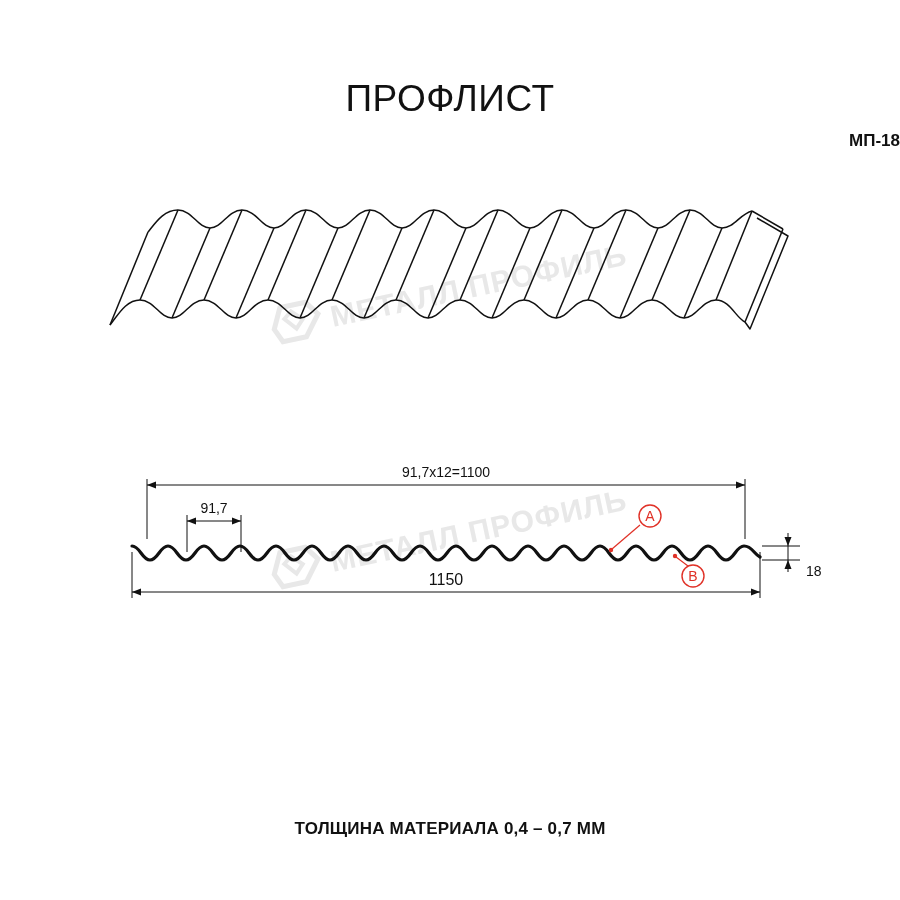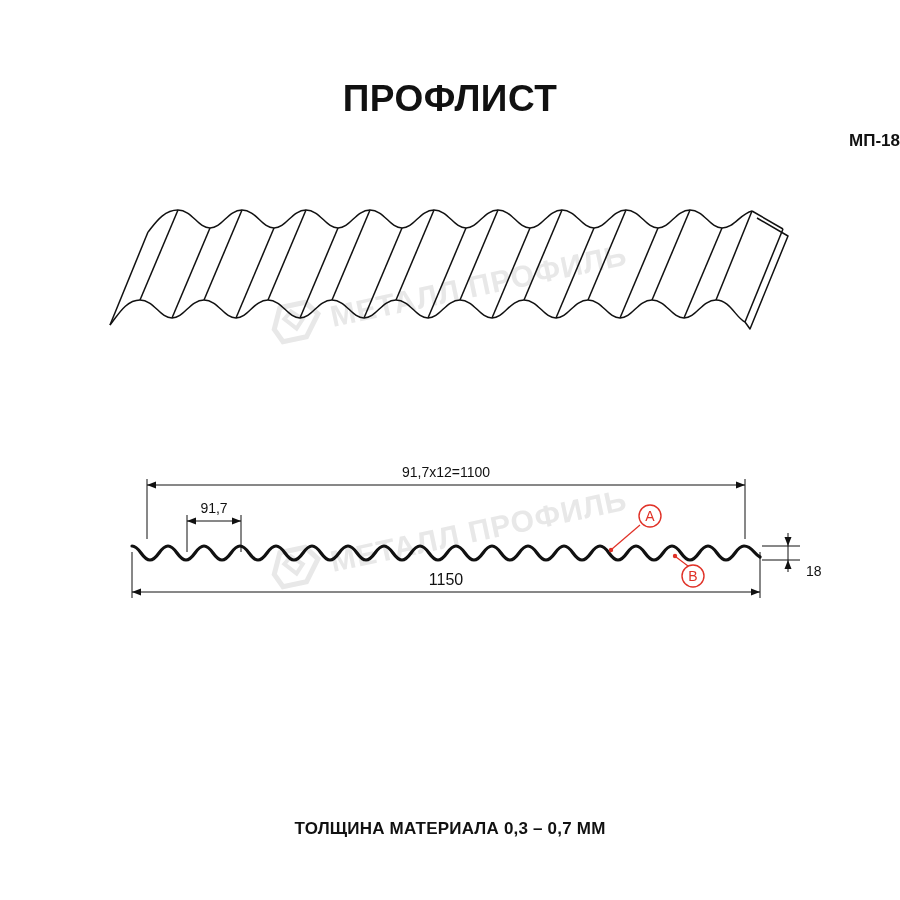--- a/index.html
+++ b/index.html
@@ -20,21 +20,21 @@
     width: 900px;
     height: 900px;
   }
   .title {
     position: absolute;
     top: 78px;
     left: 0;
     width: 900px;
     text-align: center;
     font-size: 37px;
-    font-weight: bold;
+    font-weight: normal;
     letter-spacing: 0.5px;
     color: #111;
   }
   .subtitle {
     position: absolute;
     top: 131px;
     left: 0;
     width: 900px;
     text-align: right;
     font-size: 17px;
@@ -261,15 +261,15 @@
 
     <g>
       <circle cx="693" cy="576" r="11" fill="none" stroke="#e03127" stroke-width="1.4"></circle>
       <text class="callout-label" x="693" y="581" text-anchor="middle">B</text>
       <path d="M688,566 L676,557" fill="none" stroke="#e03127" stroke-width="1.2"></path>
       <circle cx="675" cy="556" r="2.2" fill="#e03127"></circle>
     </g>
 
   </svg>
 
-  <div class="footer-note">ТОЛЩИНА МАТЕРИАЛА 0,3 – 0,7 ММ</div>
+  <div class="footer-note">ТОЛЩИНА МАТЕРИАЛА 0,4 – 0,7 ММ</div>
 
 </div>
 
 </body></html>

